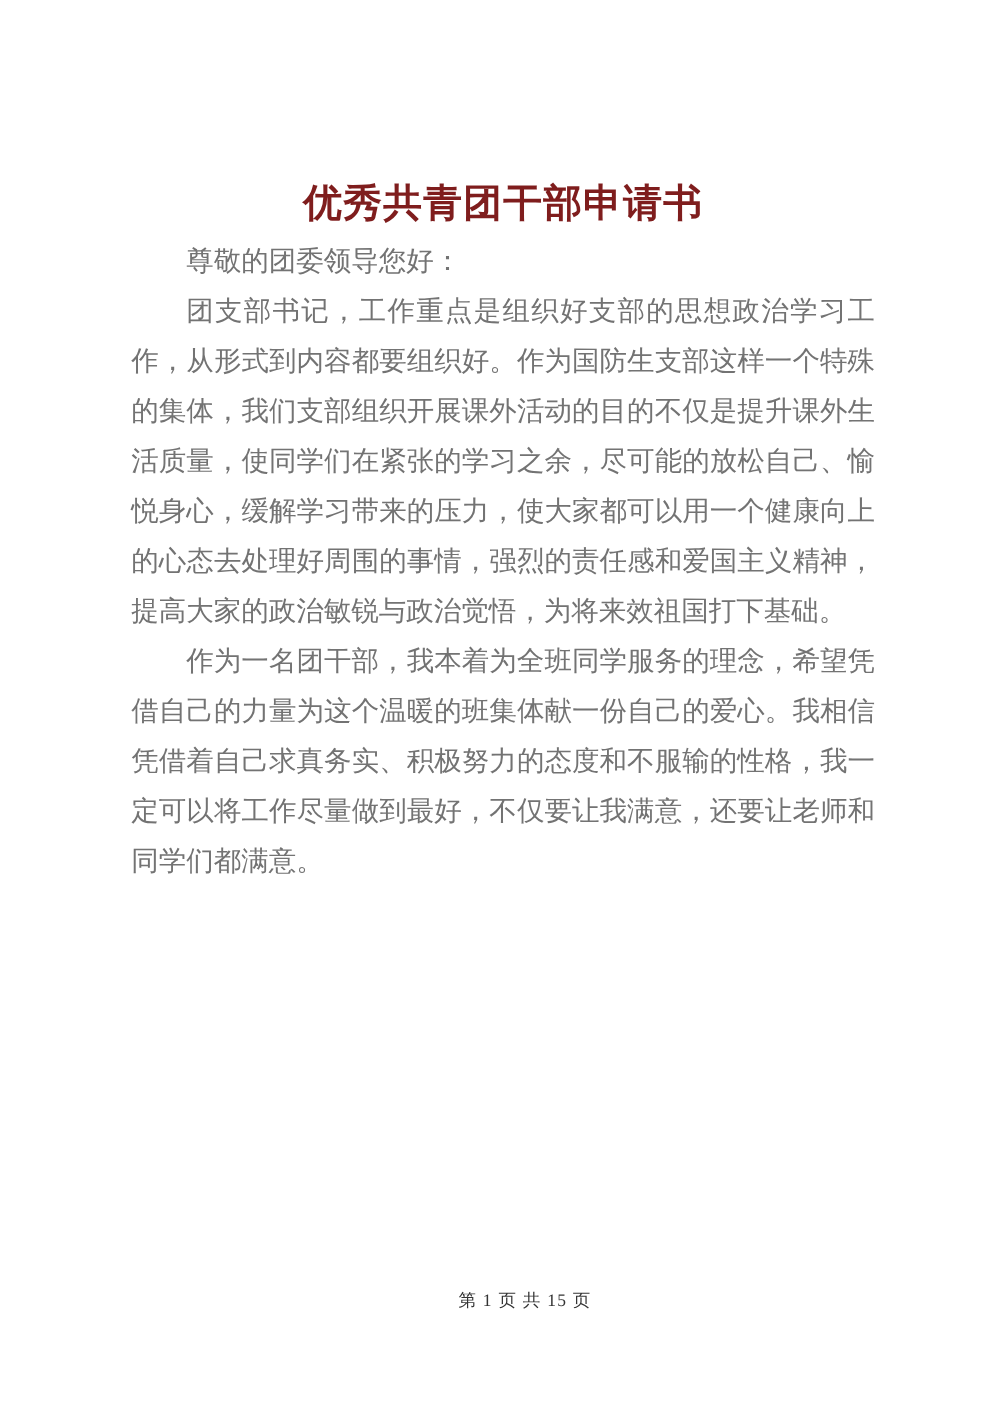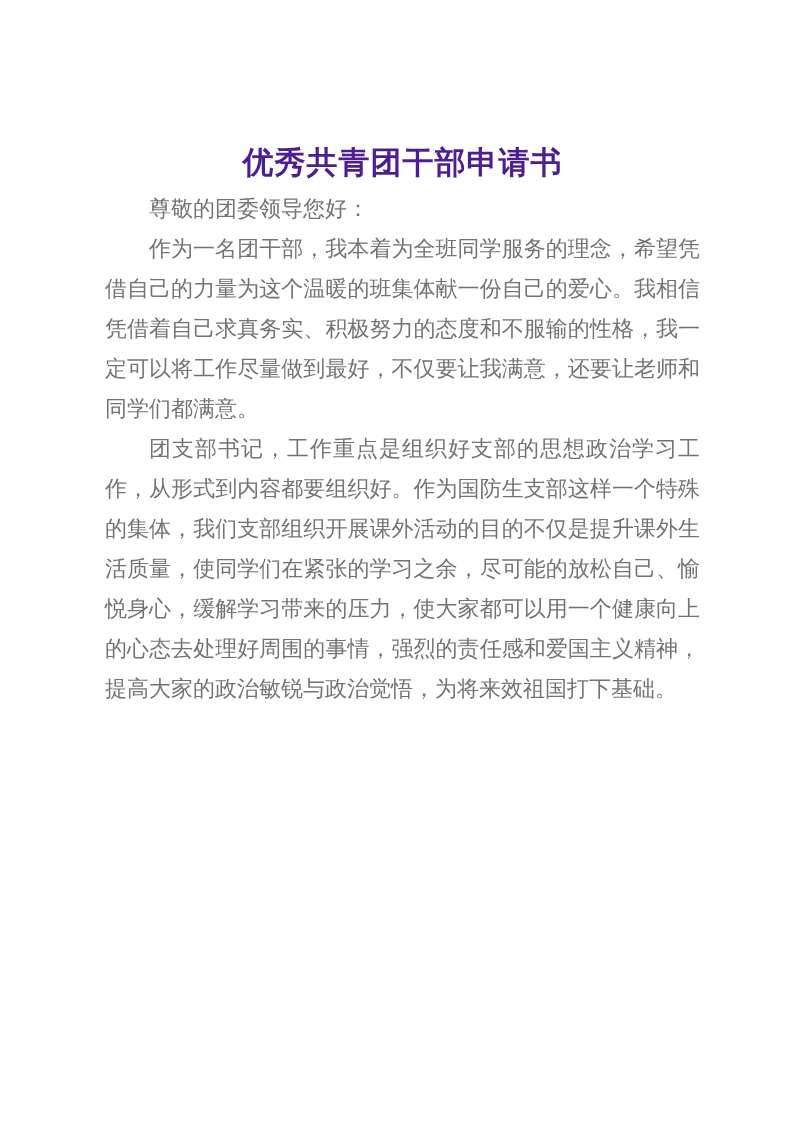--- a/index.html
+++ b/index.html
@@ -14,21 +14,21 @@
     color: #1c1c1c;
   }
   .content {
     padding: 143px 100px 0 105px;
   }
   .title {
     text-align: center;
     font-size: 31px;
     font-weight: bold;
     line-height: 40px;
-    color: #4c1d95;
+    color: #7f1d1d;
     letter-spacing: 1px;
     font-family: "Liberation Serif", "DejaVu Serif", serif;
   }
   .body-text {
     font-size: 22px;
     line-height: 40px;
     text-align: justify;
     text-align-last: left;
     text-indent: 2em;
     color: #737373;
@@ -49,16 +49,19 @@
     letter-spacing: 1px;
   }
 </style>
 </head>
 <body>
 
 <div class="page">
   <div class="content">
     <h1 class="title">优秀共青团干部申请书</h1>
     <p class="body-text greeting">尊敬的团委领导您好：</p>
+    <p class="body-text">团支部书记，工作重点是组织好支部的思想政治学习工作，从形式到内容都要组织好。作为国防生支部这样一个特殊的集体，我们支部组织开展课外活动的目的不仅是提升课外生活质量，使同学们在紧张的学习之余，尽可能的放松自己、愉悦身心，缓解学习带来的压力，使大家都可以用一个健康向上的心态去处理好周围的事情，强烈的责任感和爱国主义精神，提高大家的政治敏锐与政治觉悟，为将来效祖国打下基础。</p>
     <p class="body-text">作为一名团干部，我本着为全班同学服务的理念，希望凭借自己的力量为这个温暖的班集体献一份自己的爱心。我相信凭借着自己求真务实、积极努力的态度和不服输的性格，我一定可以将工作尽量做到最好，不仅要让我满意，还要让老师和同学们都满意。</p>
-    <p class="body-text">团支部书记，工作重点是组织好支部的思想政治学习工作，从形式到内容都要组织好。作为国防生支部这样一个特殊的集体，我们支部组织开展课外活动的目的不仅是提升课外生活质量，使同学们在紧张的学习之余，尽可能的放松自己、愉悦身心，缓解学习带来的压力，使大家都可以用一个健康向上的心态去处理好周围的事情，强烈的责任感和爱国主义精神，提高大家的政治敏锐与政治觉悟，为将来效祖国打下基础。</p>
+  </div>
+  <div class="footer">
+    <span>第 1 页 共 15 页</span>
   </div>
 </div>
 
 </body></html>

